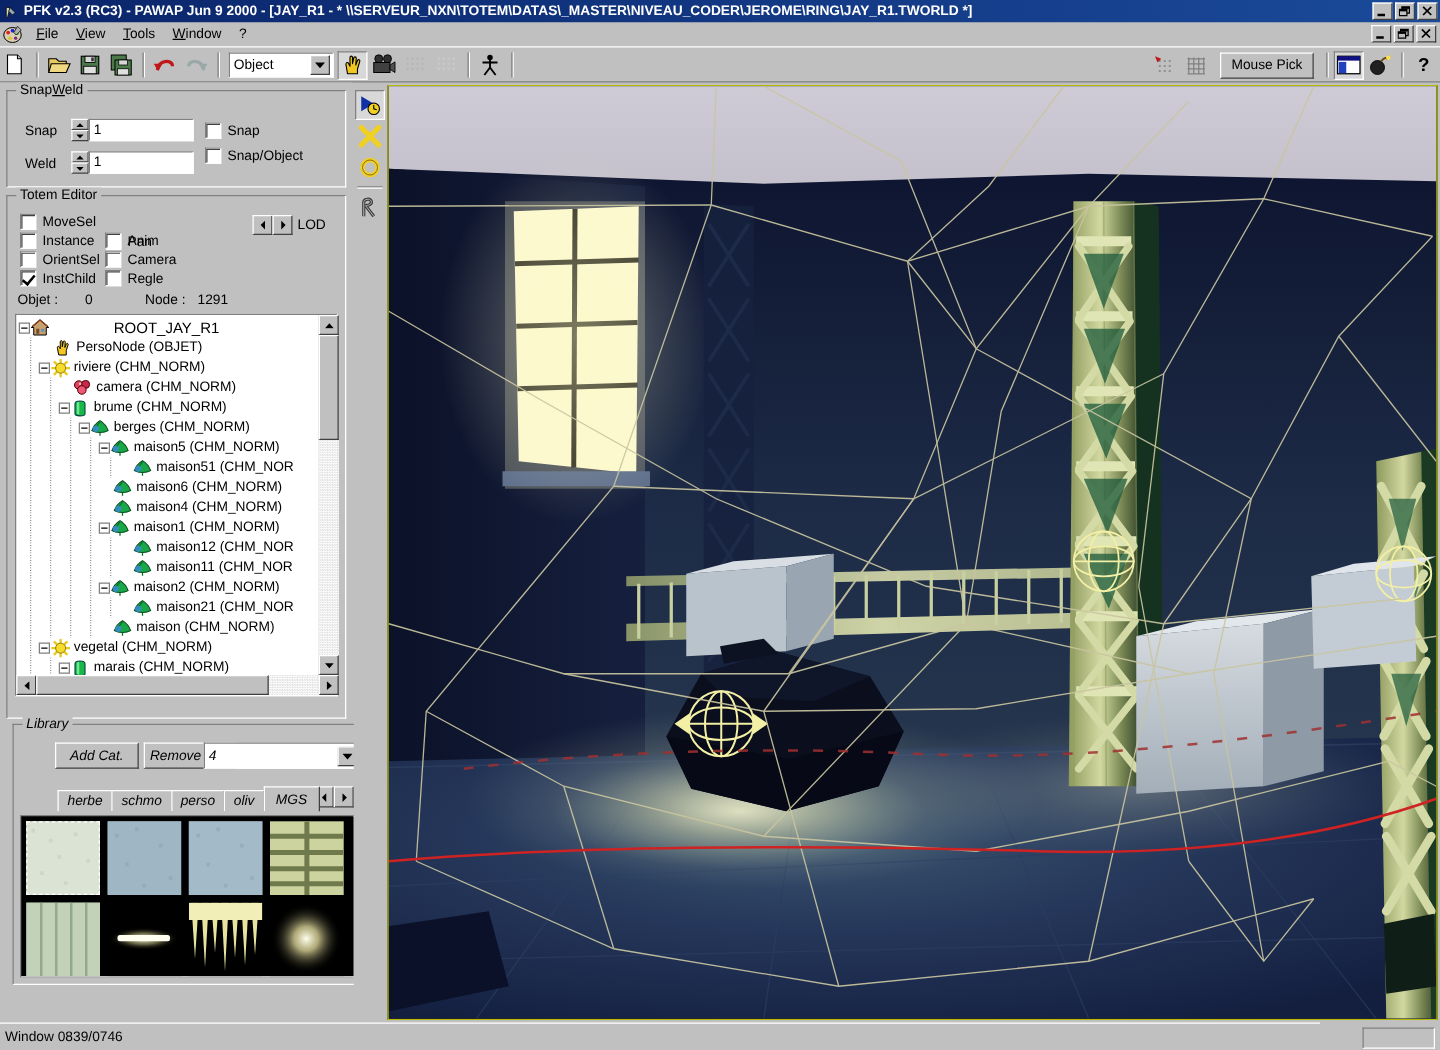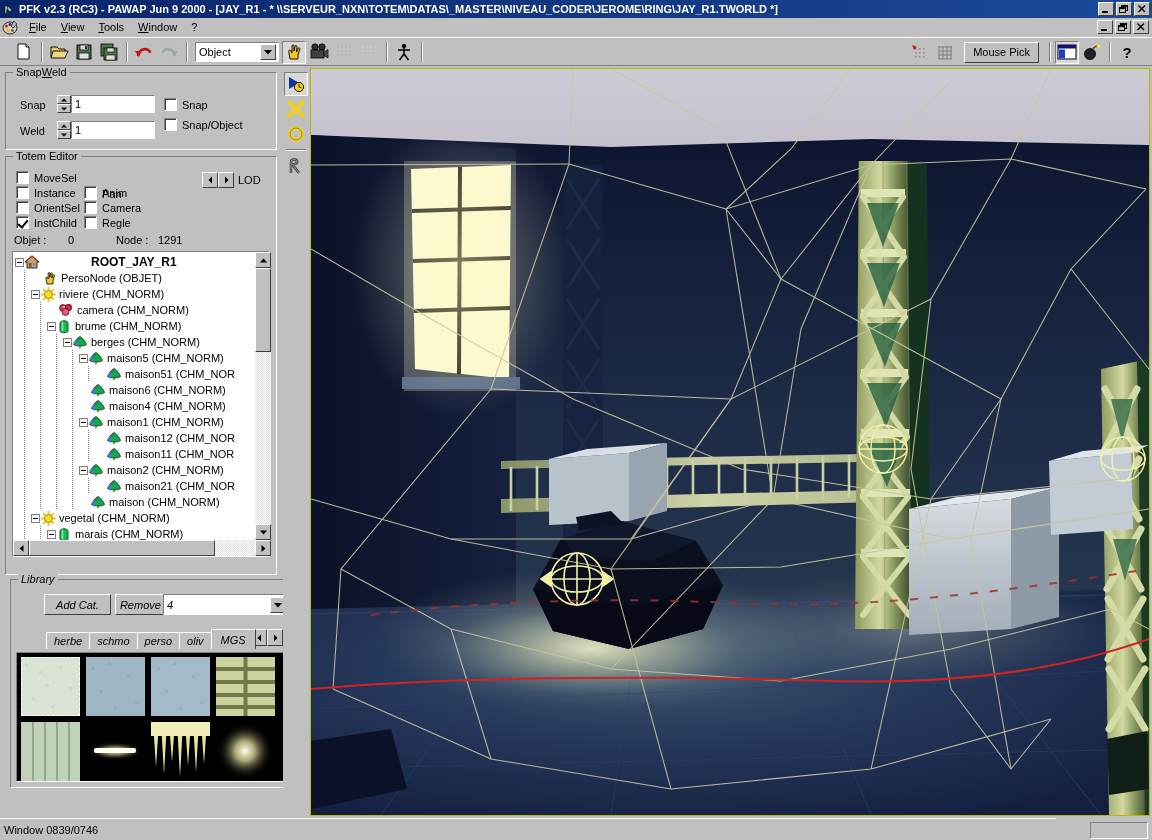--- a/index.html
+++ b/index.html
@@ -57,21 +57,21 @@
   
   .topsep {
     position: absolute; left: 0; top: 37px; width: 1152px; height: 2px;
     border-top: 1px solid #fff;
     background: #c0c0c0;
   }
 
   
   .toolbar {
     position: absolute; left: 0; top: 39px; width: 1152px; height: 27px;
-    background: #c0c0c0; display: flex; align-items: center; padding: 0 12px;
+    background: #c0c0c0; display: flex; align-items: center; padding: 0 0;
     border-bottom: 1px solid #808080;
   }
   .tb-sep { width: 2px; height: 20px; border-left: 1px solid #808080; border-right: 1px solid #fff; margin: 0 4px; }
   .tbtn {
     width: 24px; height: 23px; display: flex; align-items: center; justify-content: center;
     background: transparent; border: 1px solid transparent; margin-right: 1px;
   }
   .tbtn.pressed {
     border-top: 1px solid #808080; border-left: 1px solid #808080;
     border-right: 1px solid #fff; border-bottom: 1px solid #fff;
@@ -145,21 +145,21 @@
   
   .treebox {
     position: absolute; background: #fff;
     border-top: 1px solid #808080; border-left: 1px solid #808080;
     border-right: 1px solid #fff; border-bottom: 1px solid #fff;
     overflow: hidden;
   }
   .tree-inner { position: absolute; left: 0; top: 0; width: 240px; }
   .tnode { height: 16px; display: flex; align-items: center; white-space: nowrap; position: relative; }
   .tnode .tlabel { font-size: 11px; color: #000; margin-left: 3px; }
-  .tnode .tlabel.rootlbl { font-weight: bold; font-size: 12px; padding-left: 48px; }
+  .tnode .tlabel.rootlbl { font-weight: normal; font-size: 12px; padding-left: 48px; }
   .texp {
     width: 9px; height: 9px; background: #fff; border: 1px solid #808080;
     display: flex; align-items: center; justify-content: center;
     font-size: 8px; line-height: 7px; font-family: "Liberation Mono", monospace;
     flex: 0 0 auto; position: relative;
   }
   .texp::before {
     content: ""; position: absolute; left: 1px; top: 3px; width: 5px; height: 1px; background: #000;
   }
   .ticon { width: 16px; height: 14px; flex: 0 0 auto; display: flex; align-items: center; justify-content: center; }

